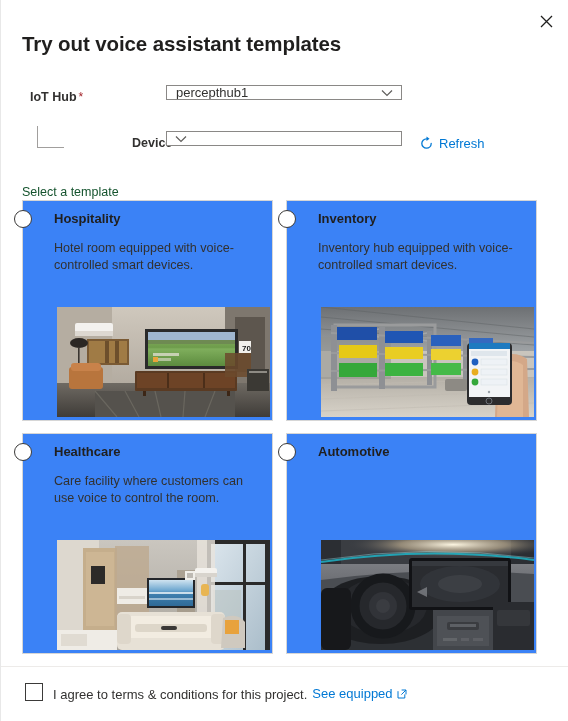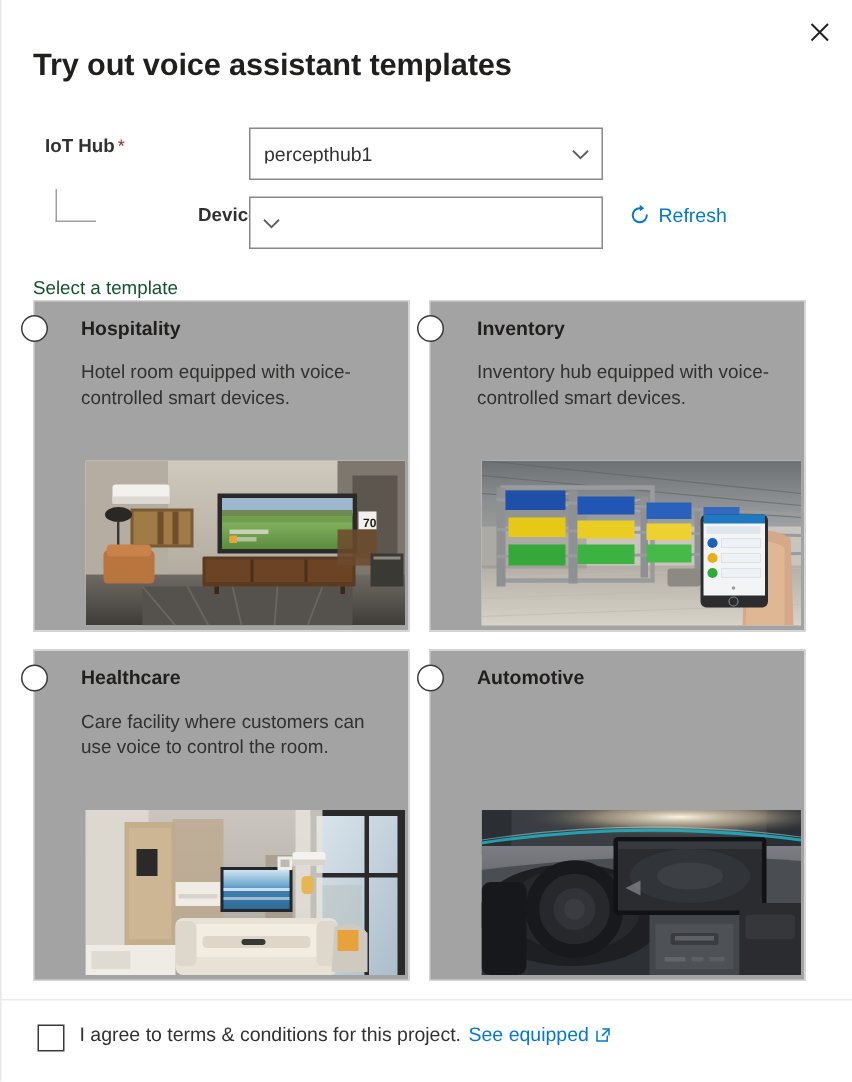--- a/index.html
+++ b/index.html
@@ -87,21 +87,21 @@
     height: 22px;
     border-left: 1px solid #a19f9d;
     border-bottom: 1px solid #a19f9d;
     box-sizing: border-box;
   }
 
   .dropdown {
     position: absolute;
     left: 165px;
     width: 236px;
-    height: 35px;
+    height: 15px;
     border: 1px solid #8a8886;
     background: #ffffff;
     box-sizing: border-box;
     display: flex;
     align-items: center;
     cursor: pointer;
   }
   .dropdown.hub { top: 7px; }
   .dropdown.device { top: 53px; }
   .dropdown-value {
@@ -156,21 +156,21 @@
     top: 200px;
     width: 516px;
     display: flex;
     flex-wrap: wrap;
     gap: 12px 13px;
   }
   .card {
     width: 251px;
     height: 221px;
     border: 1px solid #d6d6d6;
-    background: #a3a3a3;
+    background: #3b82f6;
     box-sizing: border-box;
     position: relative;
     cursor: pointer;
   }
   .card-radio {
     position: absolute;
     left: -9px;
     top: 9px;
     width: 18px;
     height: 18px;
@@ -216,21 +216,21 @@
     right: 0;
     top: 666px;
     height: 55px;
     border-top: 1px solid #edebe9;
   }
   .agree-row {
     position: absolute;
     left: 24px;
     top: 16px;
     display: flex;
-    align-items: flex-start;
+    align-items: flex-end;
   }
   .agree-checkbox {
     width: 18px;
     height: 18px;
     border: 1.4px solid #3b3a39;
     background: #ffffff;
     box-sizing: border-box;
     cursor: pointer;
     flex: none;
   }

